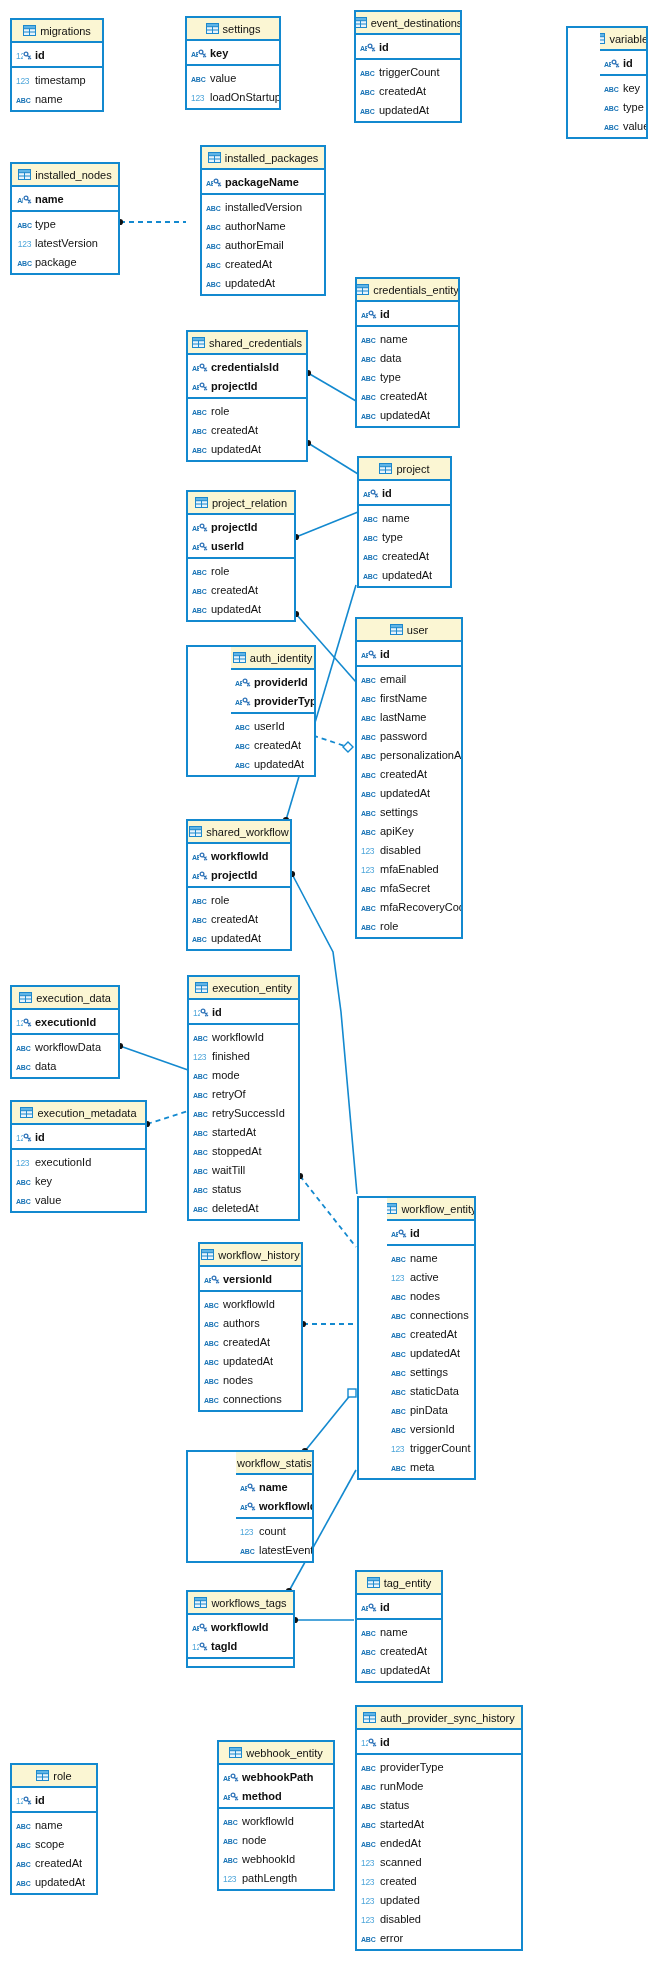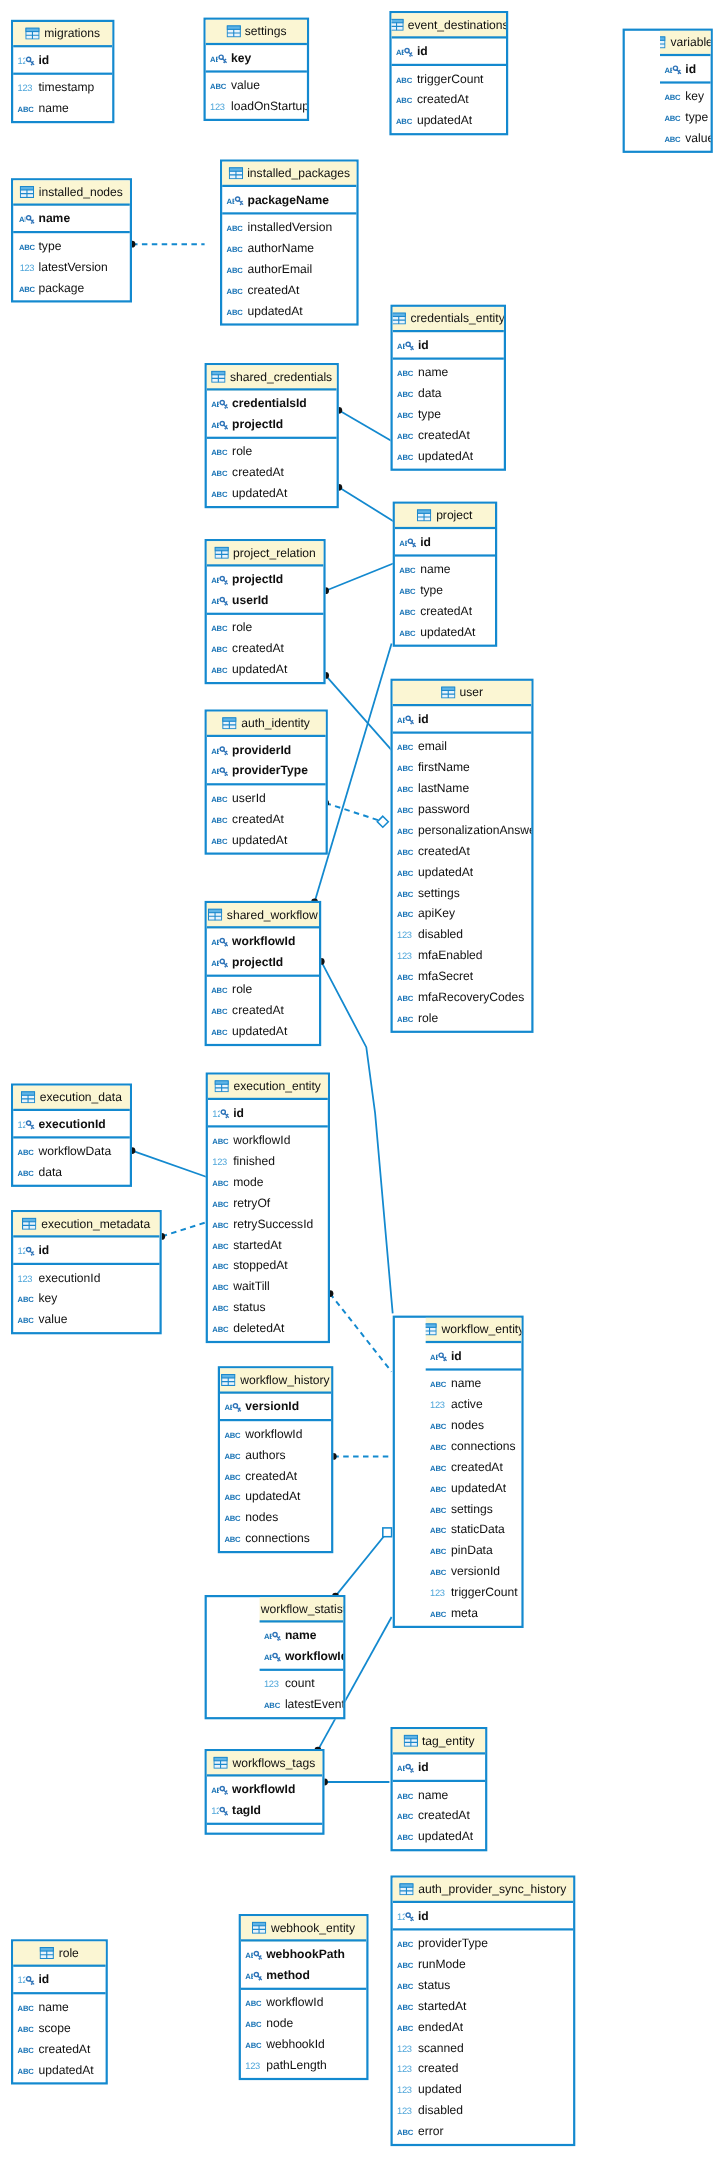--- a/index.html
+++ b/index.html
@@ -418,21 +418,21 @@
         <div class="row">
           <span class="ti"><span class="tt">ABC</span></span>
           <span class="fn">createdAt</span>
         </div>
         <div class="row">
           <span class="ti"><span class="tt">ABC</span></span>
           <span class="fn">updatedAt</span>
         </div>
       </div>
     </div>
-    <div class="tbl" style="left: 355px; top: 617px; width: 130px;">
+    <div class="tbl" style="left: 355px; top: 617px; width: 108px;">
       <div class="tbl-h">
         <span class="t-ico"><svg width="13" height="11" viewBox="0 0 13 11">
             <rect x="0.5" y="0.5" width="12" height="10" fill="#e8f4fc" stroke="#1d88cc"></rect>
             <rect x="0.5" y="0.5" width="12" height="3.2" fill="#5fb4e6" stroke="#1d88cc"></rect>
             <line x1="6.5" y1="3.5" x2="6.5" y2="10.5" stroke="#1d88cc"></line>
             <line x1="0.5" y1="7" x2="12.5" y2="7" stroke="#1d88cc"></line>
           </svg></span>
         <span>user</span>
       </div>
       <div class="sec-pk">
@@ -496,21 +496,21 @@
         <div class="row">
           <span class="ti"><span class="tt">ABC</span></span>
           <span class="fn">mfaRecoveryCodes</span>
         </div>
         <div class="row">
           <span class="ti"><span class="tt">ABC</span></span>
           <span class="fn">role</span>
         </div>
       </div>
     </div>
-    <div class="tbl" style="left: 186px; top: 645px; width: 112px;">
+    <div class="tbl" style="left: 186px; top: 645px; width: 130px; padding-left: 43px;">
       <div class="tbl-h">
         <span class="t-ico"><svg width="13" height="11" viewBox="0 0 13 11">
             <rect x="0.5" y="0.5" width="12" height="10" fill="#e8f4fc" stroke="#1d88cc"></rect>
             <rect x="0.5" y="0.5" width="12" height="3.2" fill="#5fb4e6" stroke="#1d88cc"></rect>
             <line x1="6.5" y1="3.5" x2="6.5" y2="10.5" stroke="#1d88cc"></line>
             <line x1="0.5" y1="7" x2="12.5" y2="7" stroke="#1d88cc"></line>
           </svg></span>
         <span>auth_identity</span>
       </div>
       <div class="sec-pk">

